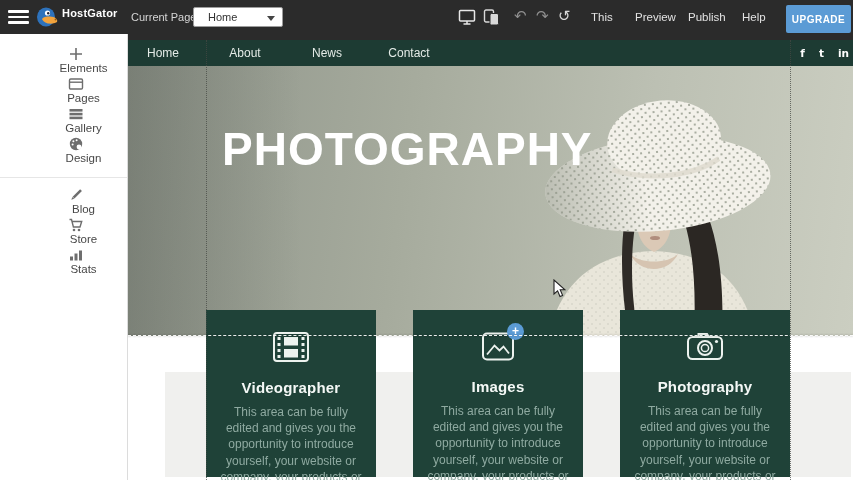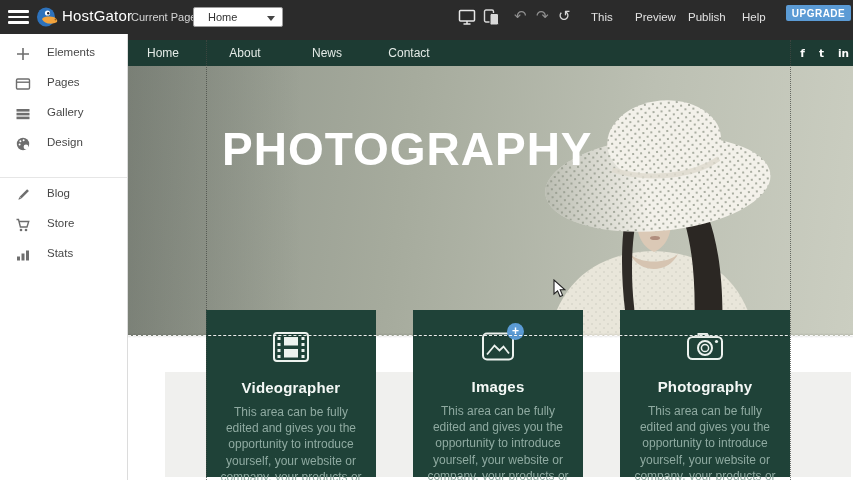--- a/index.html
+++ b/index.html
@@ -5,42 +5,42 @@
   * { margin:0; padding:0; box-sizing:border-box; }
   html,body { width:853px; height:480px; overflow:hidden; background:#2b2b2b;
     font-family:"Liberation Sans","DejaVu Sans",sans-serif; }
   .stage { position:relative; width:853px; height:480px; }
 
   
   .topbar { position:absolute; left:0; top:0; width:853px; height:34px; background:#2b2b2b; z-index:30; }
   .hamburger { position:absolute; left:8px; top:10px; width:21px; height:14px; cursor:pointer; }
   .hamburger span { display:block; height:2.6px; background:#fff; border-radius:1px; margin-bottom:3px; }
   .logo-mark { position:absolute; left:36px; top:6px; }
-  .brand { position:absolute; left:62px; top:7px; color:#fff; font-size:15px; font-weight:normal; letter-spacing:.2px; }
+  .brand { position:absolute; left:62px; top:7px; color:#fff; font-size:11px; font-weight:bold; letter-spacing:.2px; }
   .cur-page-label { position:absolute; left:131px; top:11px; color:#d6d6d6; font-size:11px; }
   .page-select { position:absolute; left:193px; top:7px; width:90px; height:20px; background:#fff;
     border:1px solid #9c9c9c; border-radius:2px; font-size:11px; color:#333;
     display:flex; align-items:center; padding-left:14px; cursor:pointer; }
   .page-select .caret { position:absolute; right:7px; top:8px; width:0; height:0;
     border-left:4px solid transparent; border-right:4px solid transparent; border-top:5px solid #444; }
   .tb-icon { position:absolute; top:9px; cursor:pointer; }
   .tb-glyph { position:absolute; top:6px; font-size:15px; line-height:20px; cursor:pointer;
     font-family:"DejaVu Sans",sans-serif; }
   .tb-btn { position:absolute; top:0; height:34px; display:flex; align-items:center;
     color:#e2e2e2; font-size:11.5px; cursor:pointer; }
-  .upgrade-btn { position:absolute; left:786px; top:5px; width:65px; height:16px; background:#5b9bd5;
+  .upgrade-btn { position:absolute; left:786px; top:5px; width:65px; height:28px; background:#5b9bd5;
     border-radius:2px; color:#fff; font-size:10px; font-weight:bold; letter-spacing:.5px;
     display:flex; align-items:center; justify-content:center; cursor:pointer; }
 
   
   .sidebar { position:absolute; left:0; top:34px; width:128px; height:446px; background:#fff;
     border-right:1px solid #dcdcdc; z-index:20; }
   .side-group { padding-top:12px; }
   .side-group.second { padding-top:0; }
-  .side-item { height:30px; display:flex; padding-left:15px; cursor:pointer; }
+  .side-item { height:30px; display:flex; align-items:center; padding-left:24px; cursor:pointer;flex-direction:column; }
   .side-item .ic { width:16px; height:16px; flex:0 0 16px; }
   .side-item .lbl { margin-left:16px; font-size:11.5px; color:#474747; }
   .side-divider { height:1px; background:#e6e6e6; margin:11px 0 9px 0; }
 
   
   .canvas { position:absolute; left:128px; top:34px; width:725px; height:446px; background:#2b2b2b; overflow:hidden; }
 
   .site-nav { position:absolute; left:0; top:6px; width:725px; height:26px; background:#1d3b33; }
   .site-nav ul { position:absolute; left:-6px; top:0; display:flex; list-style:none; height:26px; }
   .site-nav li { width:82px; text-align:center; line-height:26px; font-size:12px; color:#e4ebe7; cursor:pointer; }

